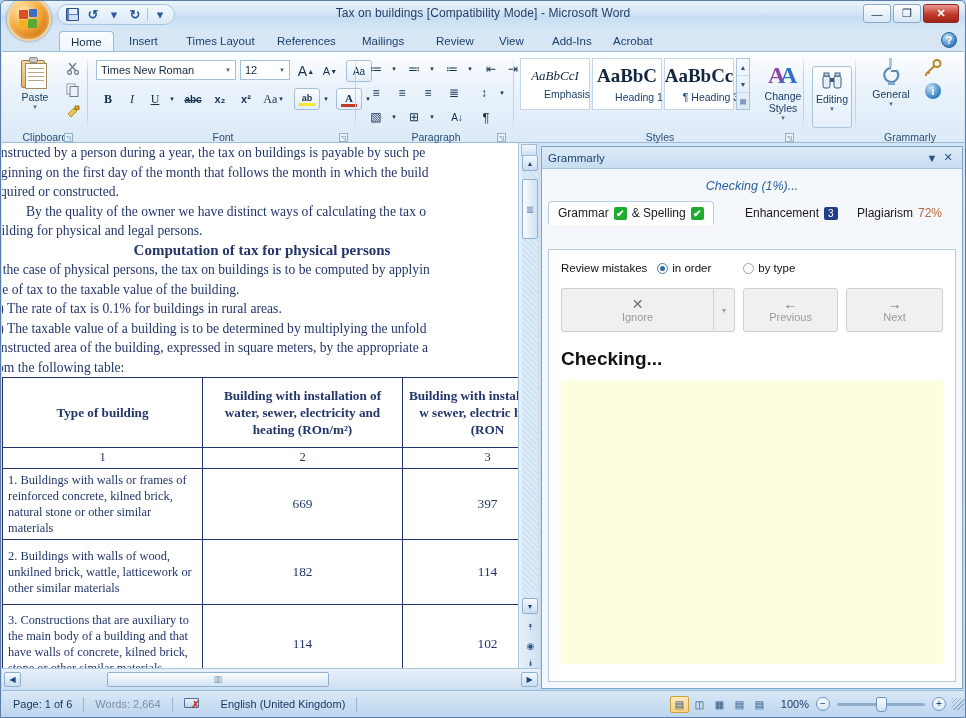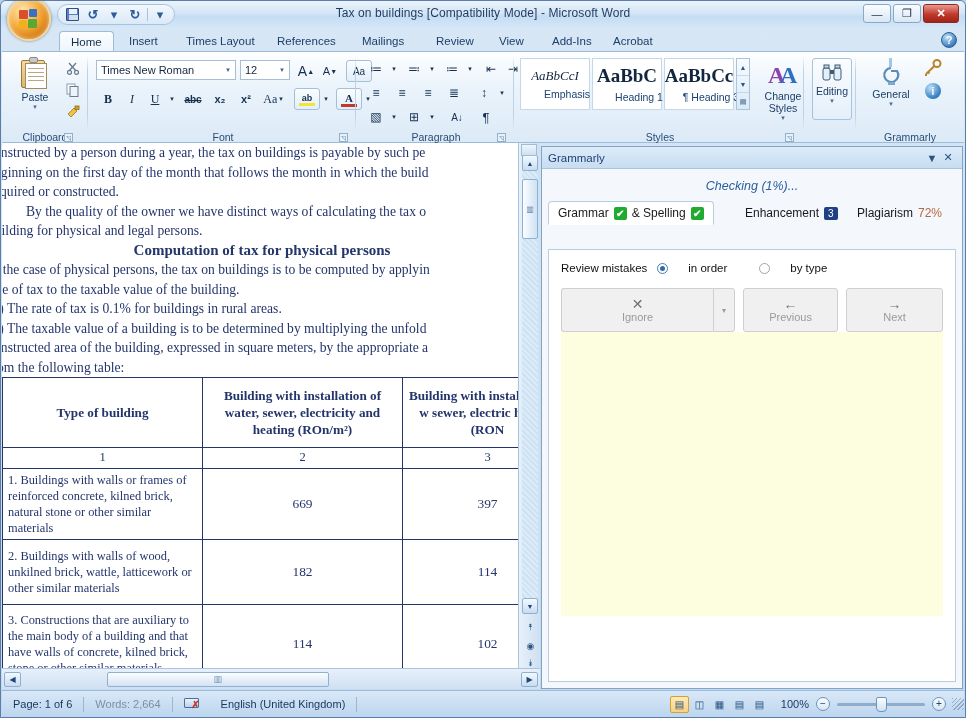--- a/index.html
+++ b/index.html
@@ -219,21 +219,21 @@
   .badge { background:#1f3f86; color:#fff; font-size:10px; border-radius:2px; padding:1px 4px; }
   .pct { color:#b5693c; font-size:12px; }
   .gcontent { position:absolute; left:6px; right:6px; top:80px; bottom:6px;
      background:#fff; border:1px solid #b9cde0; }
   .reviewrow { display:flex; align-items:center; gap:10px; padding:12px 12px 14px 12px; font-size:11.5px; color:#111; }
   .radio { width:11px; height:11px; border-radius:50%; border:1px solid #9aa7b4;
      background:#fff; display:inline-block; position:relative; }
   .radio.sel { border-color:#4a7cb0; }
   .radio.sel::after { content:""; position:absolute; left:2px; top:2px; width:5px; height:5px;
      border-radius:50%; background:#2f6aa8; }
-  .ritem { display:flex; align-items:center; gap:20px; }
+  .ritem { display:flex; align-items:center; gap:4px; }
   .gbtns { display:flex; gap:8px; padding:0 12px; }
   .gbtn { height:44px; border:1px solid #cfcfcf; background:#f0f0f0; border-radius:3px;
      display:flex; flex-direction:column; align-items:center; justify-content:center;
      color:#9a9a9a; font-size:11px; gap:1px; }
   .gbtn .gi { font-size:14px; color:#6f6f6f; line-height:12px; }
   .ignore-split { display:flex; }
   .ignore-split .main { width:152px; border-radius:3px 0 0 3px; border-right:none; }
   .ignore-split .drop { width:22px; border-radius:0 3px 3px 0; color:#9a9a9a; font-size:8px;
      display:flex; align-items:center; justify-content:center; background:#f0f0f0; border:1px solid #cfcfcf; }
   .checking-big { font-size:19px; font-weight:bold; color:#111; padding:16px 12px 10px 12px; }
@@ -566,21 +566,21 @@
       </div>
 
       <div class="grp-label">Styles</div>
       <div class="dlg" style="right:10px;">
           <span>◹</span>
         </div>
       <div class="grp-div" style="right:0;"></div>
     </div>
 
     <div class="grp" style="left:804px; width:50px;">
-      <div class="bigbtn" style="left:6px; top:6px; width:40px; height:62px; border-color:#a9c3dd; background:linear-gradient(#fbfdff,#e4effa);">
+      <div class="bigbtn" style="left:6px; top:14px; width:40px; height:62px; border-color:#a9c3dd; background:linear-gradient(#fbfdff,#e4effa);">
         <svg width="22" height="20" viewBox="0 0 22 20" style="margin-top:4px">
           <rect x="2" y="5" width="7" height="12" rx="2" fill="#e6edf5" stroke="#3c5a7d"></rect>
           <rect x="13" y="5" width="7" height="12" rx="2" fill="#e6edf5" stroke="#3c5a7d"></rect>
           <rect x="9" y="7" width="4" height="4" fill="#3c5a7d"></rect>
           <rect x="3" y="2" width="5" height="3" fill="#c9d7e6" stroke="#3c5a7d"></rect>
           <rect x="14" y="2" width="5" height="3" fill="#c9d7e6" stroke="#3c5a7d"></rect>
         </svg>
         <span style="margin-top:2px">Editing</span>
         <span class="tiny-caret">▾</span>
       </div>
@@ -753,20 +753,21 @@
           <div class="gbtn" style="width:108px;">
             <span class="gi"><span>←</span></span>
             <span>Previous</span>
           </div>
           <div class="gbtn" style="width:110px;">
             <span class="gi"><span>→</span></span>
             <span>Next</span>
           </div>
         </div>
 
+        <div class="checking-big">Checking...</div>
         <div class="yellowbox"></div>
       </div>
     </div>
   </div>
 
   <div class="statusbar">
     <div class="sb-item">
         <span>Page: 1 of 6</span>
       </div>
     <div class="sb-sep"></div>

